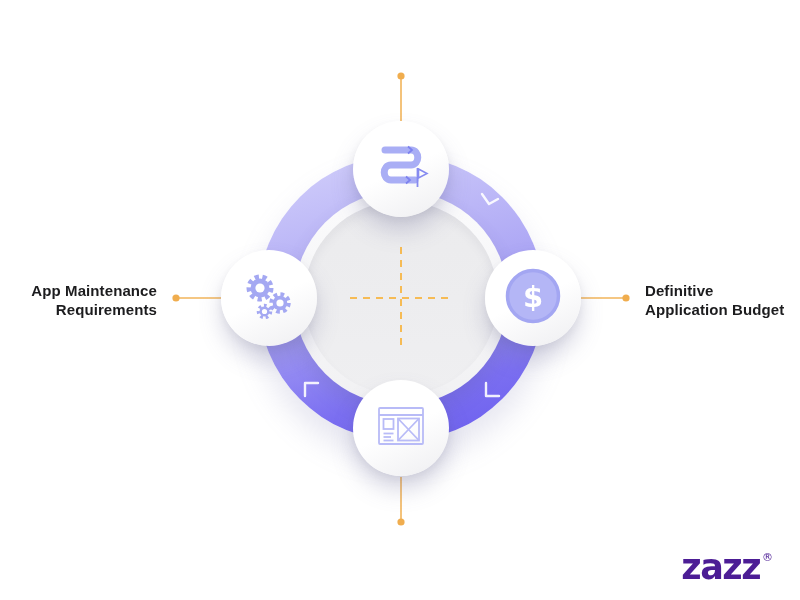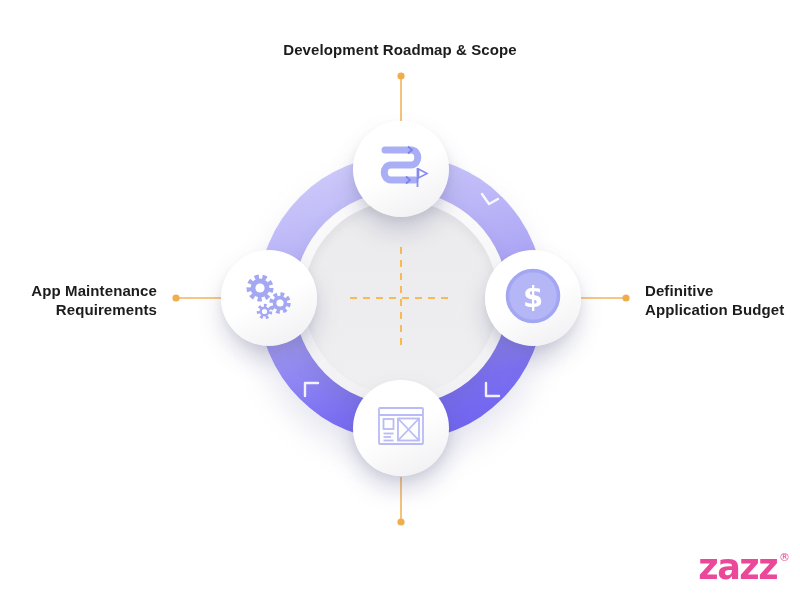--- a/index.html
+++ b/index.html
@@ -29,21 +29,21 @@
   .node-left{left:221px;top:250px;}
 
   
   .label{position:absolute;color:#1c1c1e;font-size:15px;font-weight:700;line-height:19px;letter-spacing:.1px;}
   .label-top{top:40px;left:0;width:800px;text-align:center;}
   .label-left{top:281px;right:643px;width:190px;text-align:right;}
   .label-right{top:281px;left:645px;width:180px;text-align:left;}
   .label-bottom{top:543px;left:0;width:800px;text-align:center;}
 
   
-  .logo{position:absolute;right:10px;bottom:15px;color:#ec4899;font-weight:bold;
+  .logo{position:absolute;right:27px;bottom:15px;color:#4c1d95;font-weight:bold;
     font-family:"DejaVu Sans",sans-serif;font-size:35px;letter-spacing:-1.5px;line-height:1;}
   .logo .mark{font-size:11px;font-weight:400;letter-spacing:0;position:relative;top:-18px;margin-left:2px;}
 </style>
 </head>
 <body>
 
 <div class="canvas">
 
   <div class="ring"></div>
   <div class="rim"></div>
@@ -129,21 +129,20 @@
         </g>
         <g transform="translate(25.5,45.5)">
           <circle r="6" fill="none" stroke="#a4a8f2" stroke-width="3.5" stroke-dasharray="2.6 2.8"></circle>
           <circle r="5" fill="#a4a8f2"></circle>
           <circle r="2.6" fill="#ffffff"></circle>
         </g>
       </svg>
     </span>
   </div>
 
-  <div class="label label-top">Development Roadmap &amp; Scope</div>
 
   <div class="label label-right">
     <div>Definitive</div>
     <div>Application Budget</div>
   </div>
 
 
   <div class="label label-left">
     <div>App Maintenance</div>
     <div>Requirements</div>

